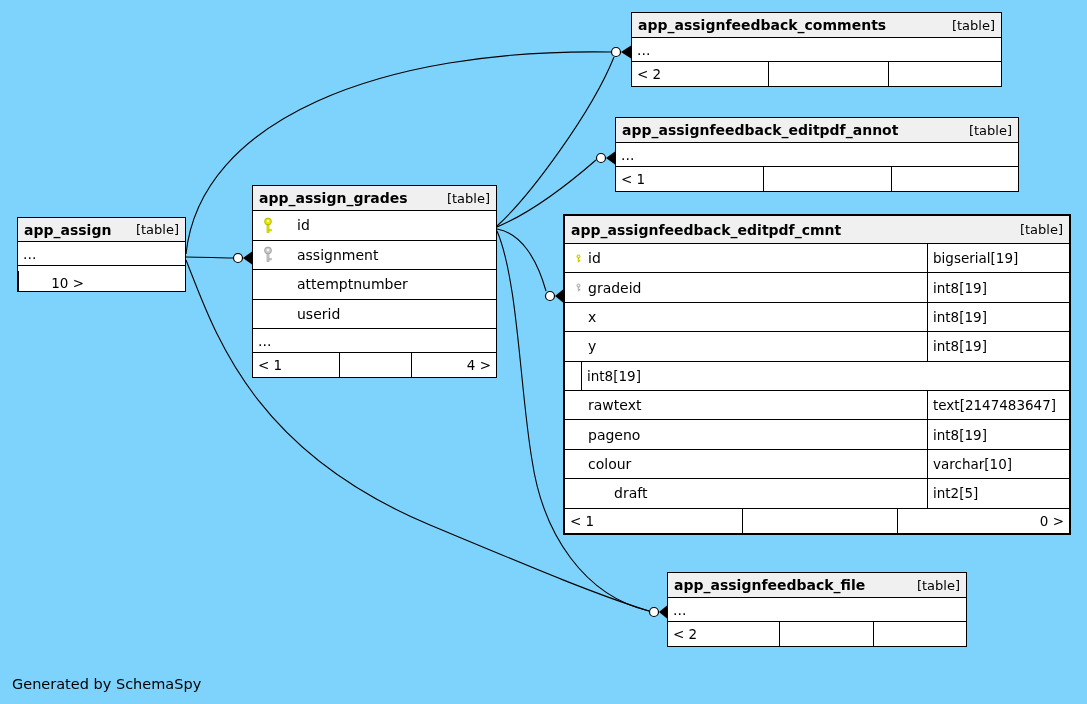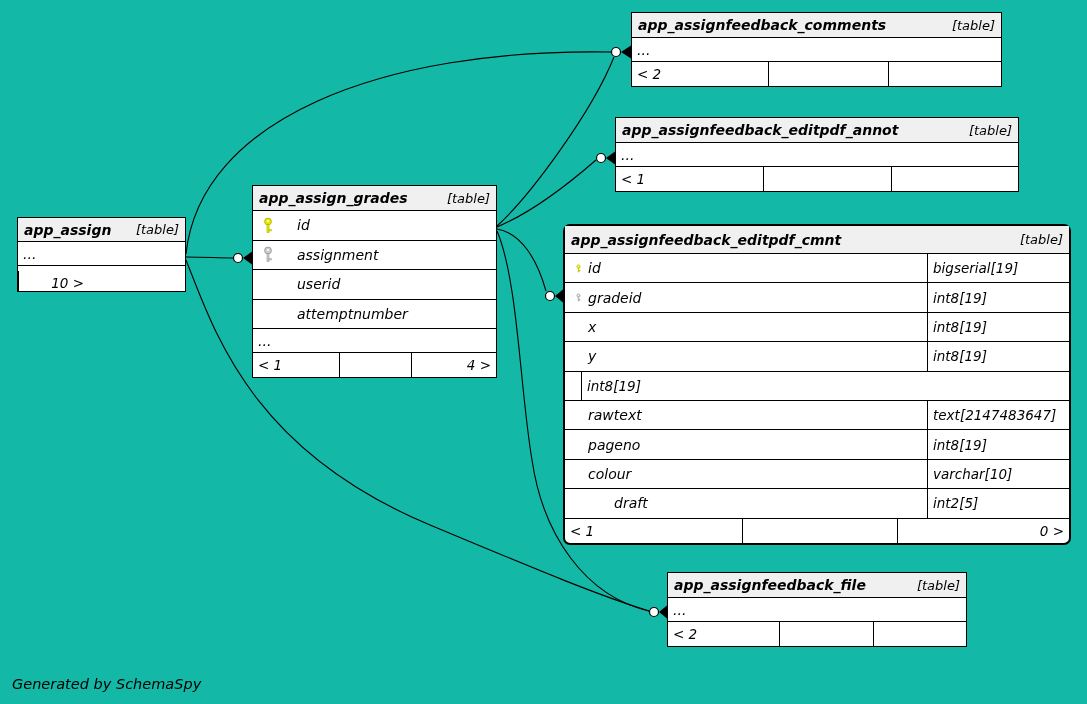--- a/index.html
+++ b/index.html
@@ -1,18 +1,18 @@
 <!DOCTYPE html>
 <html><head>
 <meta charset="utf-8">
 <style>
   html,body{margin:0;padding:0;background:#ffffff;}
   #canvas{
-    position:relative;width:1087px;height:704px;background:#14b8a6;overflow:hidden;
-    font-family:"DejaVu Sans","Liberation Sans",sans-serif;color:#000;font-style:italic;
+    position:relative;width:1087px;height:704px;background:#7dd3fc;overflow:hidden;
+    font-family:"DejaVu Sans","Liberation Sans",sans-serif;color:#000;
   }
   svg.overlay{position:absolute;left:0;top:0;pointer-events:none;}
   .tbl{position:absolute;background:#fff;border:1px solid #000;box-sizing:border-box;}
   .tbl.main{border:2px solid #000;}
   .hdr{display:flex;align-items:center;justify-content:space-between;
        background:#f0f0f0;border-bottom:1px solid #000;box-sizing:border-box;
        padding:0 6px;}
   .tname{font-weight:bold;font-size:14px;white-space:nowrap;}
   .ttag{font-size:13px;white-space:nowrap;}
   .erow{display:flex;align-items:center;font-size:14px;padding:0 5px;
@@ -130,37 +130,37 @@
             <circle cx="5" cy="4.5" r="3.4" fill="#cccccc" stroke="#a0a0a0"></circle>
             <circle cx="5" cy="4" r="1.1" fill="#fff"></circle>
             <rect x="4" y="7.6" width="2" height="8" fill="#cccccc" stroke="#a0a0a0" stroke-width="0.7"></rect>
             <rect x="6" y="12.4" width="2.4" height="1.6" fill="#cccccc" stroke="#a0a0a0" stroke-width="0.5"></rect>
           </svg>
       </span>
       <span class="cname namegap-wide">assignment</span>
     </div>
     <div class="crow" style="height:29.5px;">
       <span class="kicon" style="width:20px;padding-left:10px;"></span>
+      <span class="cname namegap-wide">attemptnumber</span>
+    </div>
+    <div class="crow" style="height:29.5px;">
+      <span class="kicon" style="width:20px;padding-left:10px;"></span>
       <span class="cname namegap-wide">userid</span>
-    </div>
-    <div class="crow" style="height:29.5px;">
-      <span class="kicon" style="width:20px;padding-left:10px;"></span>
-      <span class="cname namegap-wide">attemptnumber</span>
     </div>
     <div class="erow" style="height:24px;">
       <span>...</span>
     </div>
     <div class="frow" style="height:24px;">
       <span class="fc" style="width:86px;">&lt; 1</span>
       <span class="fc mid" style="width:72px;"></span>
       <span class="fc r" style="width:85px;">4 &gt;</span>
     </div>
   </div>
 
-  <div class="tbl main" style="left:563px;top:224px;width:508px;border-radius:7px;">
+  <div class="tbl main" style="left:563px;top:214px;width:508px;">
     <div class="hdr" style="height:28px;">
       <span class="tname">app_assignfeedback_editpdf_cmnt</span>
       <span class="ttag">[table]</span>
     </div>
 
     <div class="crow" style="height:29.4px;">
       <span class="kicon" style="width:16px;padding-left:11px;">
         <svg width="10" height="17" viewBox="0 0 10 17">
             <circle cx="5" cy="4.5" r="3.4" fill="#e8e800" stroke="#b9b900"></circle>
             <circle cx="5" cy="4" r="1.1" fill="#fff"></circle>

